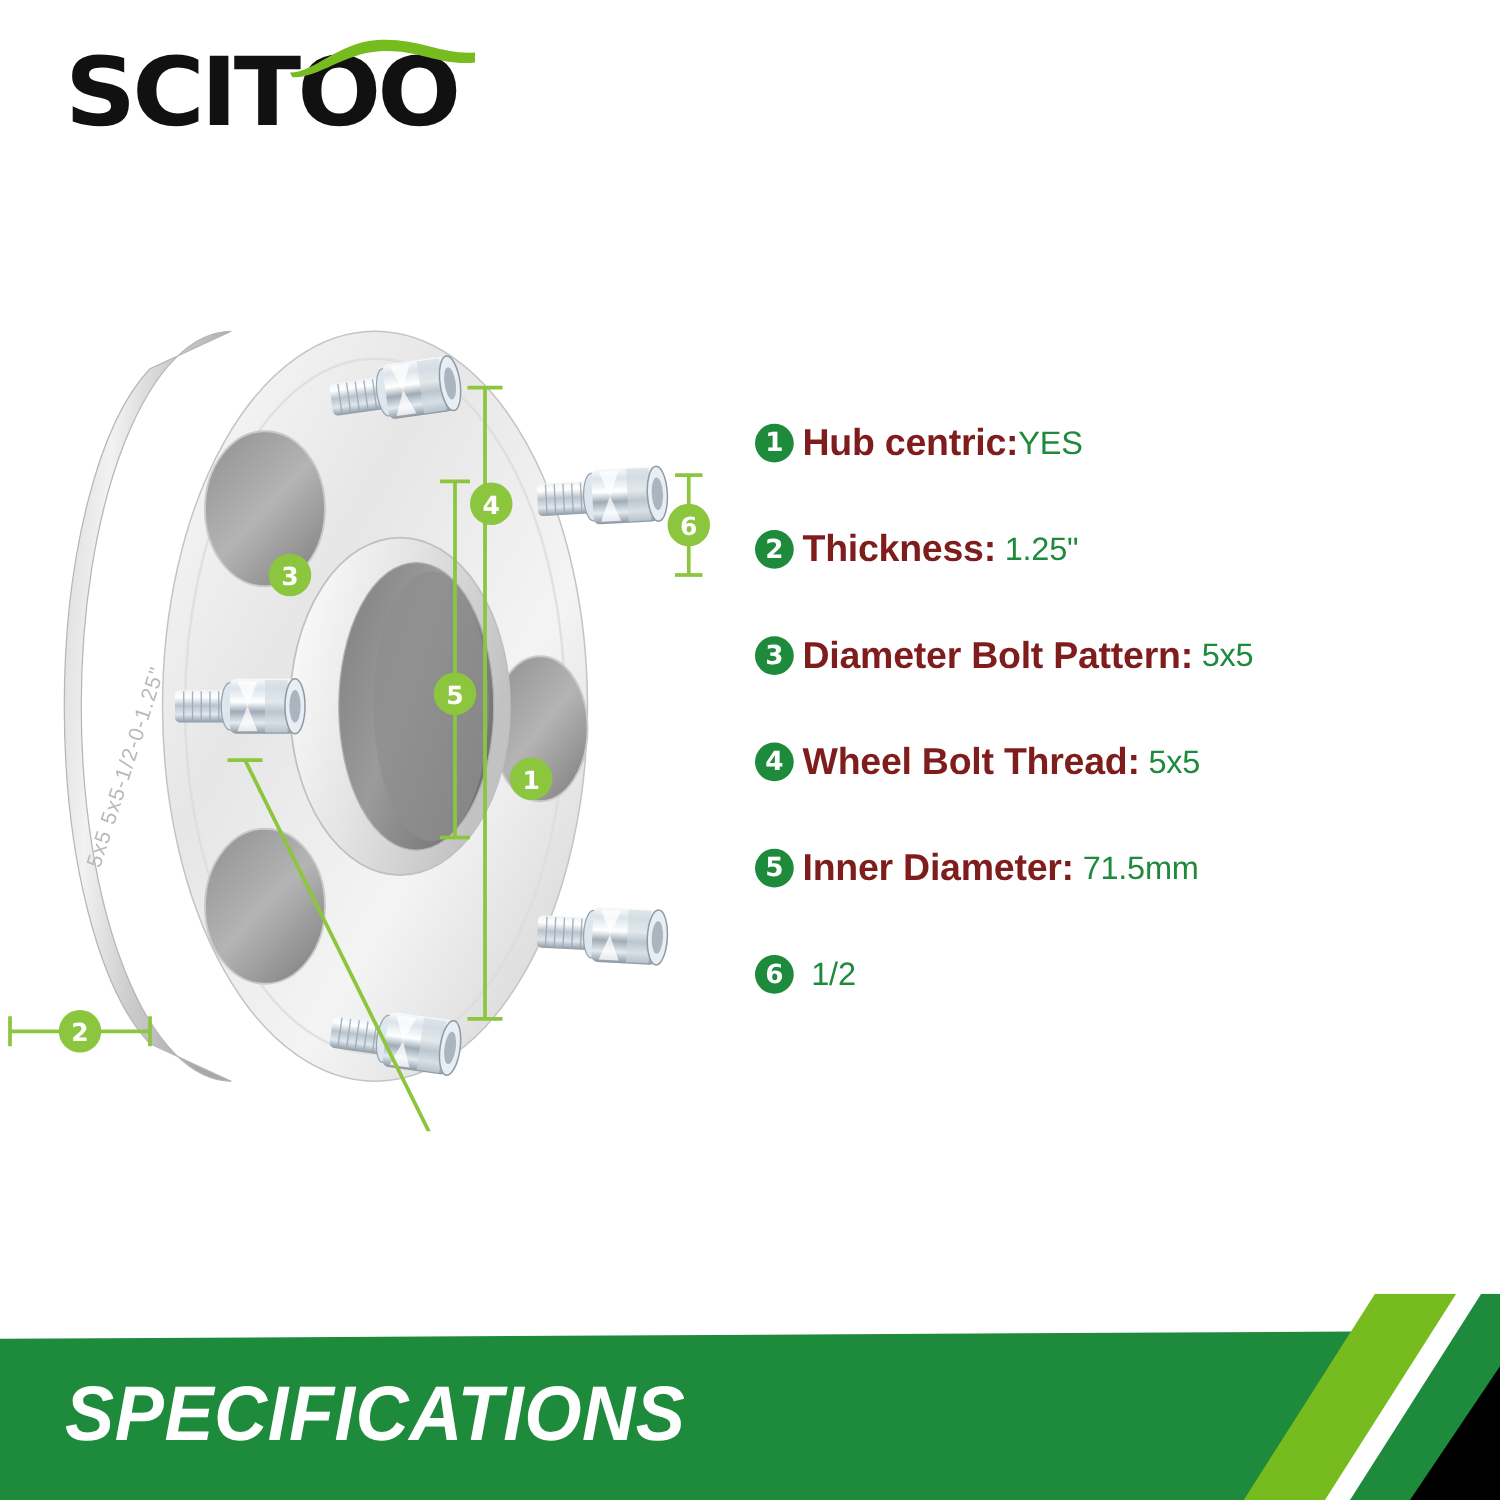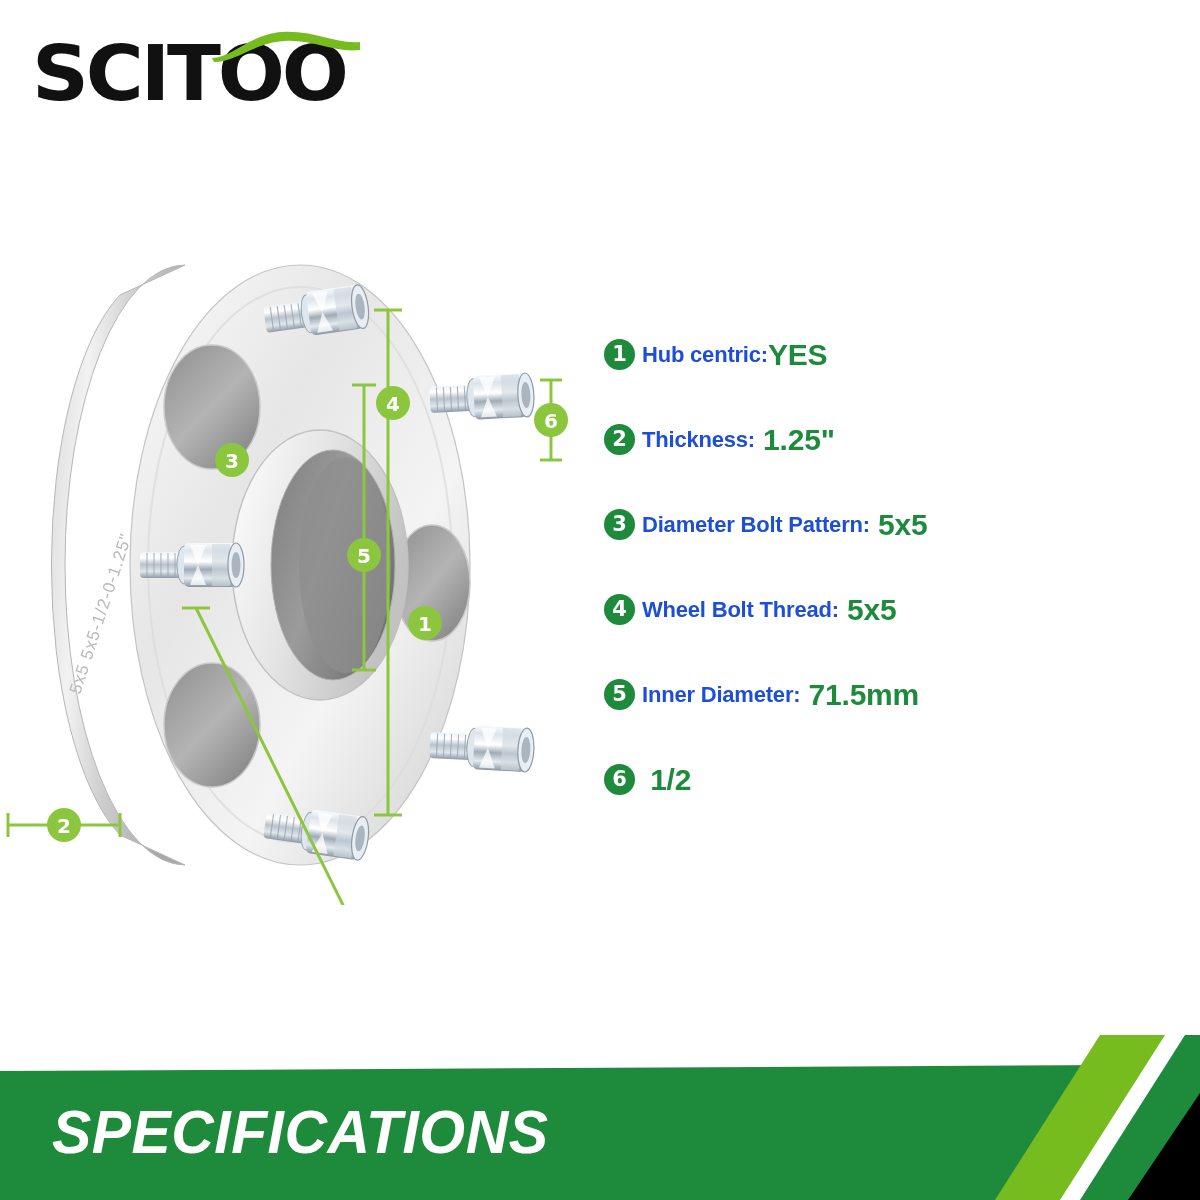--- a/index.html
+++ b/index.html
@@ -11,21 +11,21 @@
     height: 1200px;
     background: #ffffff;
     font-family: "Liberation Sans", sans-serif;
     overflow: hidden;
     position: relative;
   }
 
   
   #brand-logo {
     position: absolute;
-    left: 32px;
+    left: 52px;
     top: 22px;
     width: 330px;
     height: 92px;
   }
   #brand-logo .logo-text {
     position: absolute;
     left: 0;
     top: 14px;
     font-family: "DejaVu Sans", sans-serif;
     font-size: 76px;
@@ -75,29 +75,29 @@
     font-size: 21px;
     font-weight: bold;
     font-family: "DejaVu Sans", sans-serif;
     display: flex;
     align-items: center;
     justify-content: center;
     line-height: 1;
     margin-right: 7px;
   }
   .spec-label {
-    font-size: 22px;
+    font-size: 30px;
     font-weight: bold;
-    color: #1d4ed8;
+    color: #7f1d1d;
     white-space: pre;
     letter-spacing: -0.2px;
   }
   .spec-value {
-    font-size: 30px;
-    font-weight: bold;
+    font-size: 26px;
+    font-weight: normal;
     color: #1e8a3c;
     white-space: pre;
     letter-spacing: -0.2px;
   }
 
   
   #bottom-banner {
     position: absolute;
     left: 0;
     top: 1035px;

